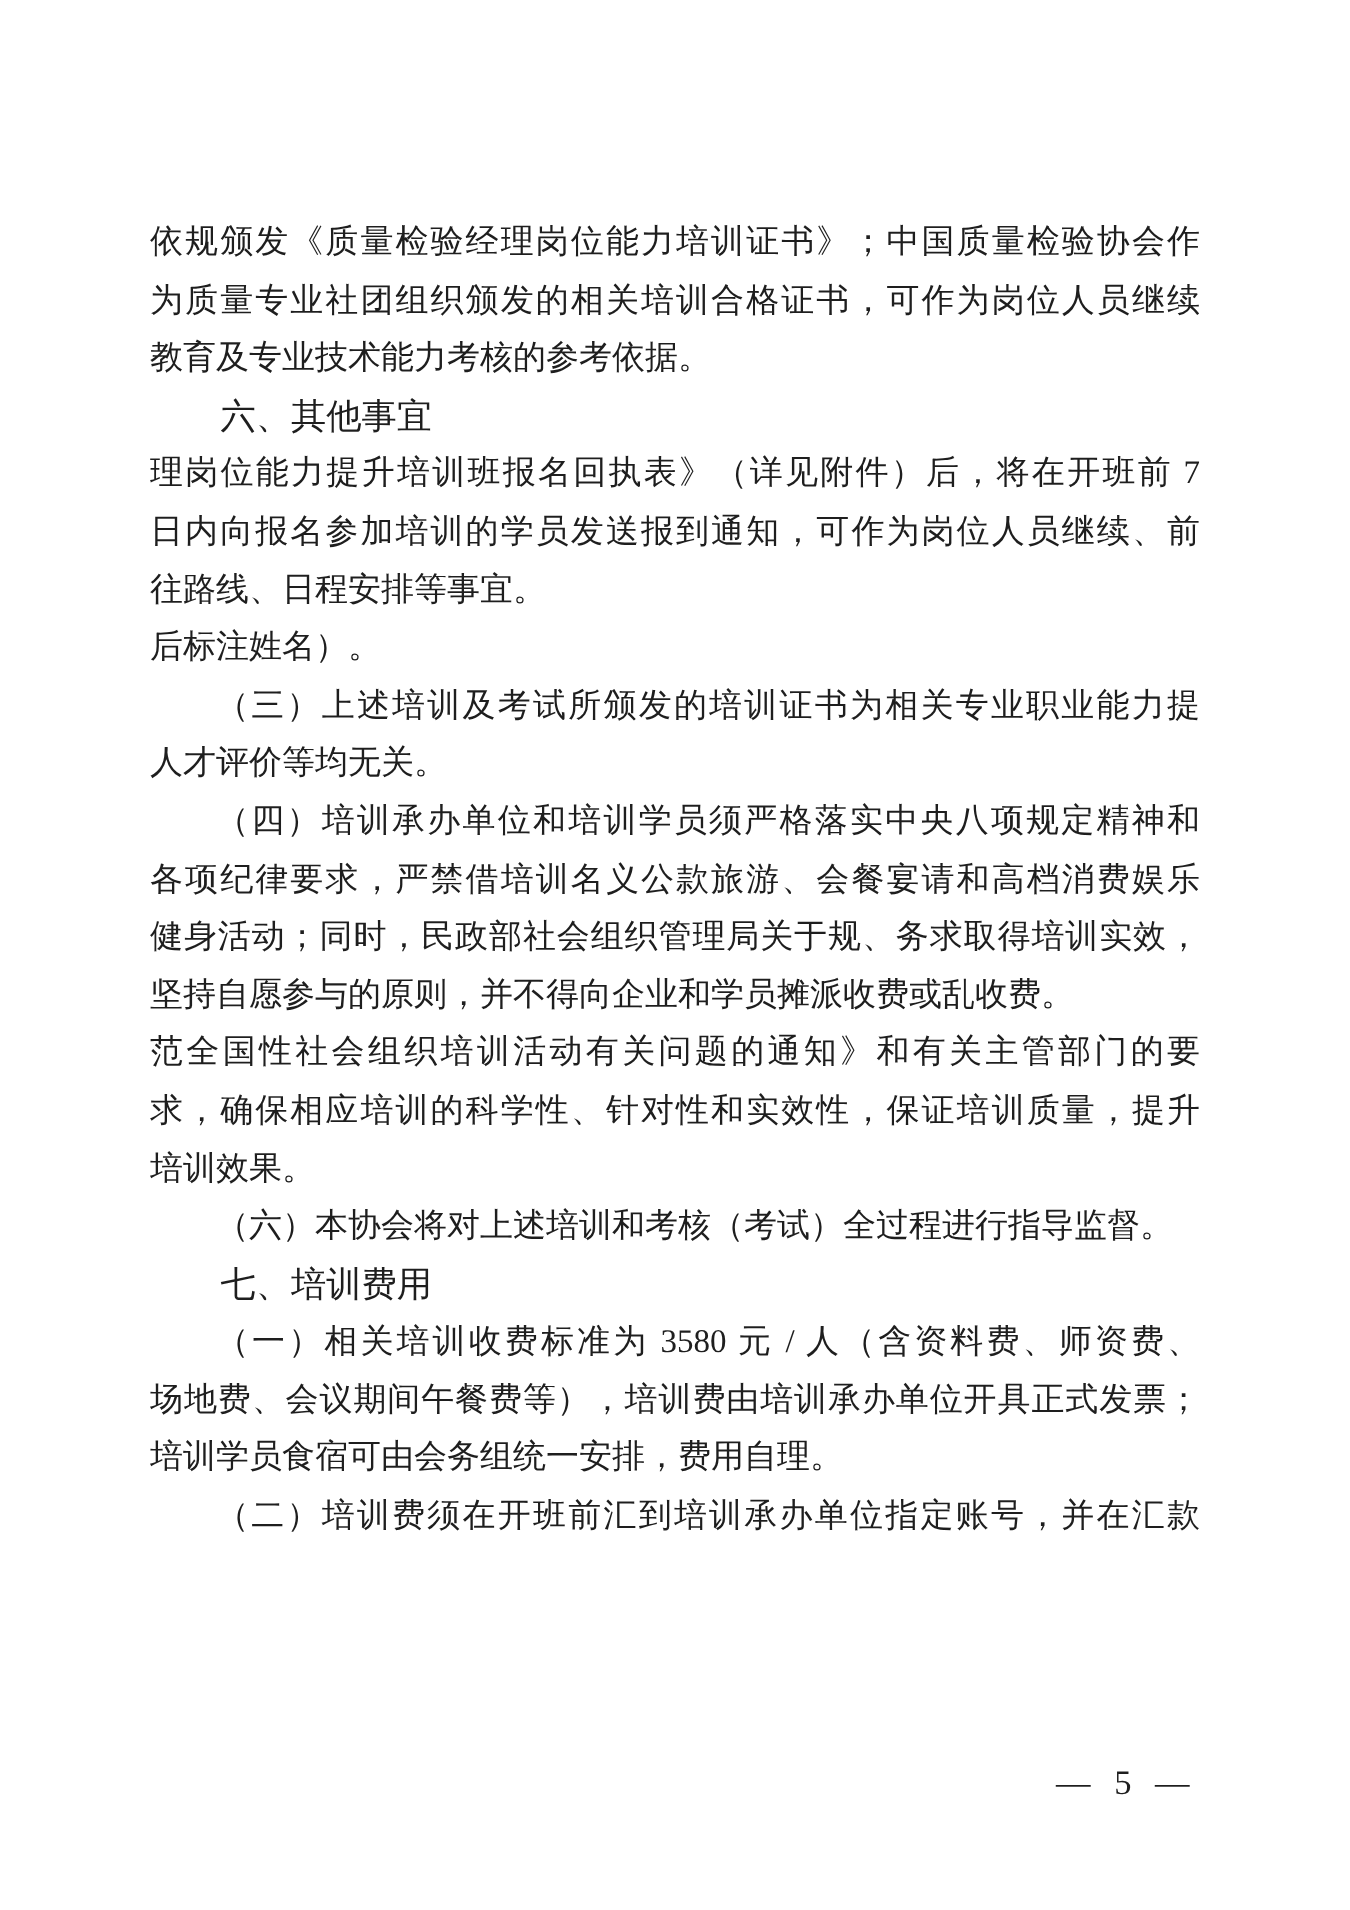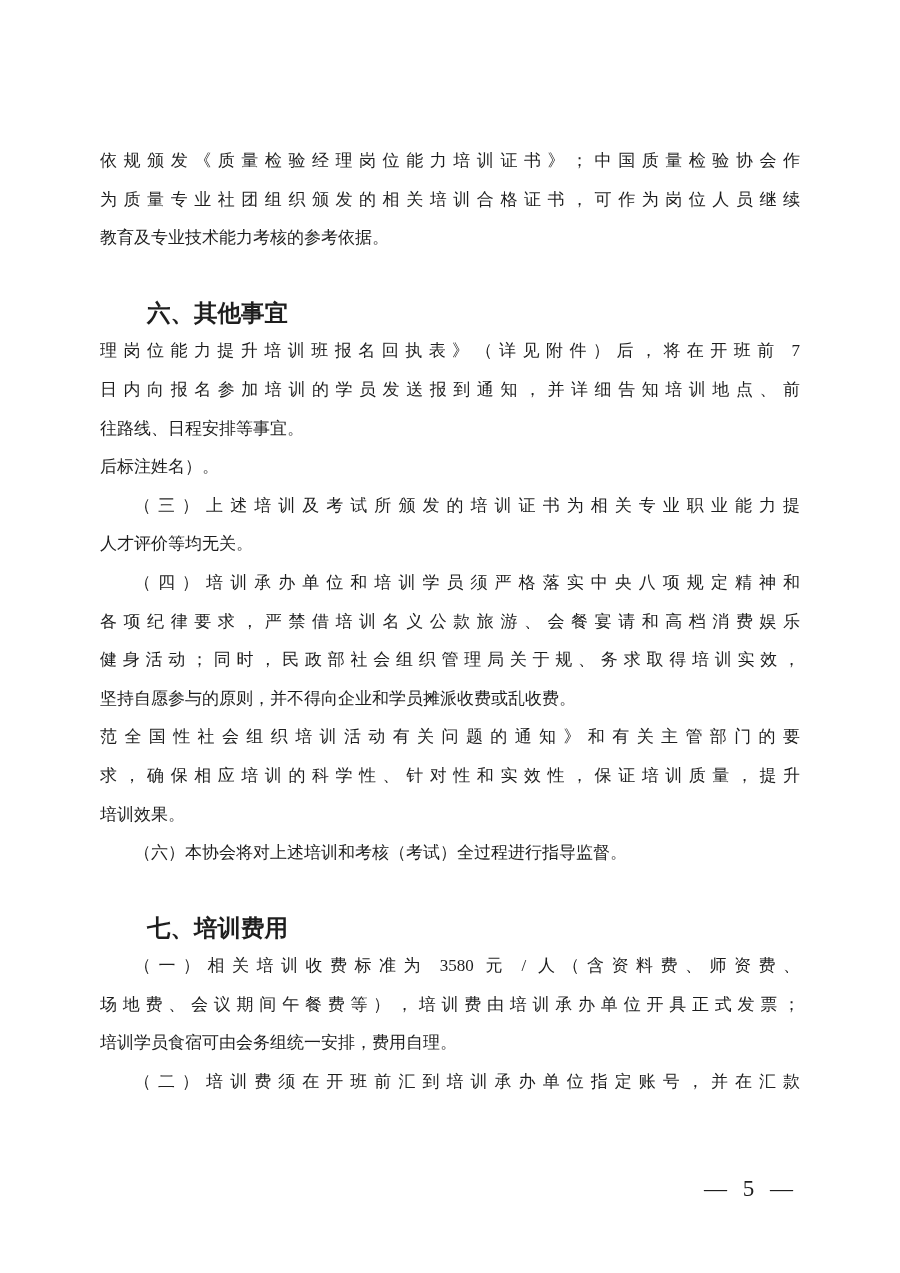--- a/index.html
+++ b/index.html
@@ -16,39 +16,38 @@
     color: #1e1e1e;
   }
   .content {
     position: absolute;
     left: 100px;
     top: 142px;
     width: 700px;
   }
   .line {
     font-family: "Liberation Serif", "DejaVu Serif", serif;
-    font-size: 17px;
+    font-size: 22px;
     line-height: 38.6px;
     height: 38.6px;
     overflow: hidden;
     white-space: normal;
     color: #1e1e1e;
   }
   .line.stretch {
     text-align: justify;
     text-align-last: justify;
   }
   .line.indent {
     text-indent: 2em;
   }
   .line.heading {
     font-family: "Liberation Sans", "DejaVu Sans", sans-serif;
-    font-weight: 700;
+    font-weight: 400;
     font-size: 23.5px;
-    margin-top: 36px;
   }
   .page-number {
     position: absolute;
     top: 1176px;
     right: 102px;
     font-family: "Liberation Serif", "DejaVu Serif", serif;
     font-size: 23px;
     letter-spacing: 5px;
     color: #1e1e1e;
   }
@@ -56,21 +55,21 @@
 </head>
 <body>
 
 <div class="page">
   <div class="content">
       <div class="line stretch">依规颁发《质量检验经理岗位能力培训证书》；中国质量检验协会作</div>
       <div class="line stretch">为质量专业社团组织颁发的相关培训合格证书，可作为岗位人员继续</div>
       <div class="line">教育及专业技术能力考核的参考依据。</div>
       <div class="line heading indent">六、其他事宜</div>
       <div class="line stretch">理岗位能力提升培训班报名回执表》（详见附件）后，将在开班前 7</div>
-      <div class="line stretch">日内向报名参加培训的学员发送报到通知，并详细告知培训地点、前</div>
+      <div class="line stretch">日内向报名参加培训的学员发送报到通知，可作为岗位人员继续、前</div>
       <div class="line">往路线、日程安排等事宜。</div>
       <div class="line">后标注姓名）。</div>
       <div class="line indent stretch">（三）上述培训及考试所颁发的培训证书为相关专业职业能力提</div>
       <div class="line">人才评价等均无关。</div>
       <div class="line indent stretch">（四）培训承办单位和培训学员须严格落实中央八项规定精神和</div>
       <div class="line stretch">各项纪律要求，严禁借培训名义公款旅游、会餐宴请和高档消费娱乐</div>
       <div class="line stretch">健身活动；同时，民政部社会组织管理局关于规、务求取得培训实效，</div>
       <div class="line">坚持自愿参与的原则，并不得向企业和学员摊派收费或乱收费。</div>
       <div class="line stretch">范全国性社会组织培训活动有关问题的通知》和有关主管部门的要</div>
       <div class="line stretch">求，确保相应培训的科学性、针对性和实效性，保证培训质量，提升</div>

